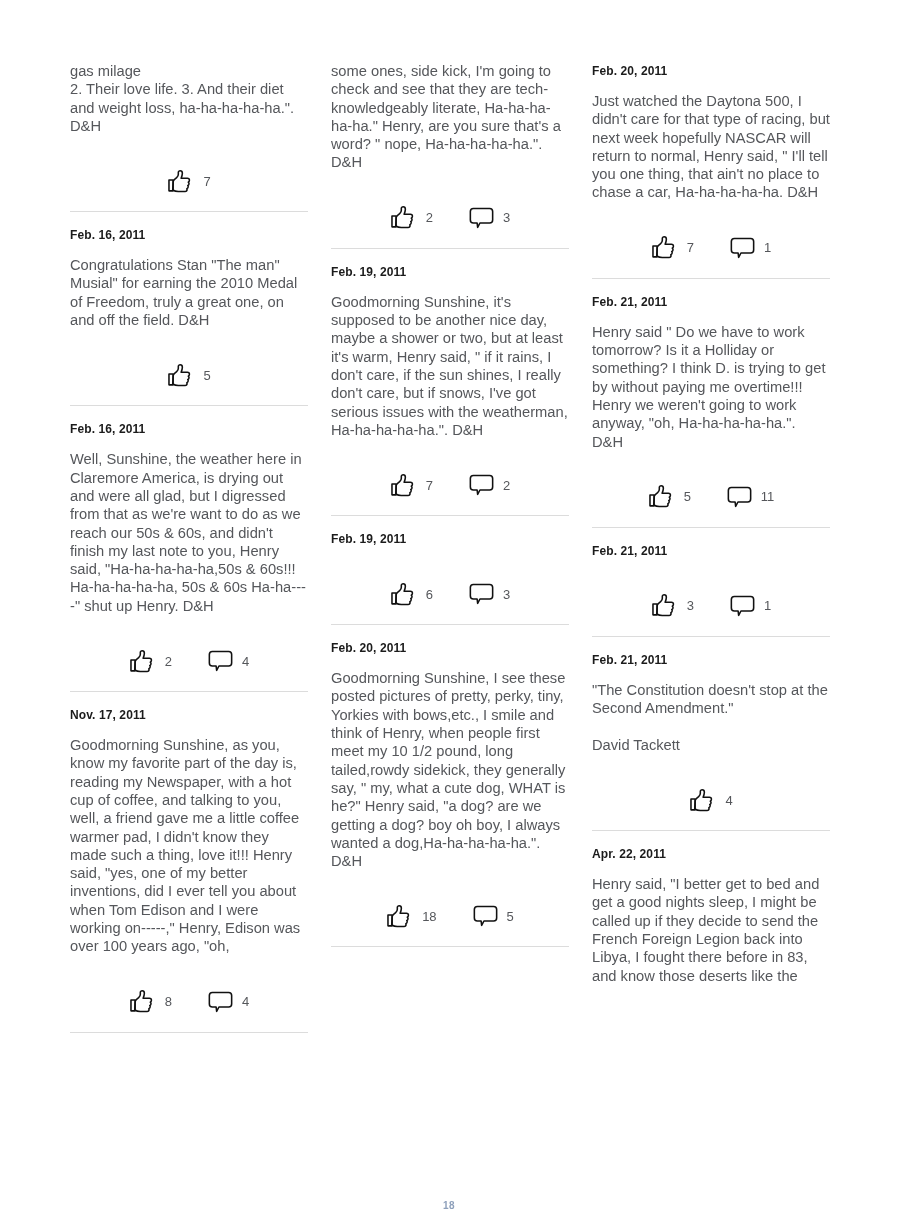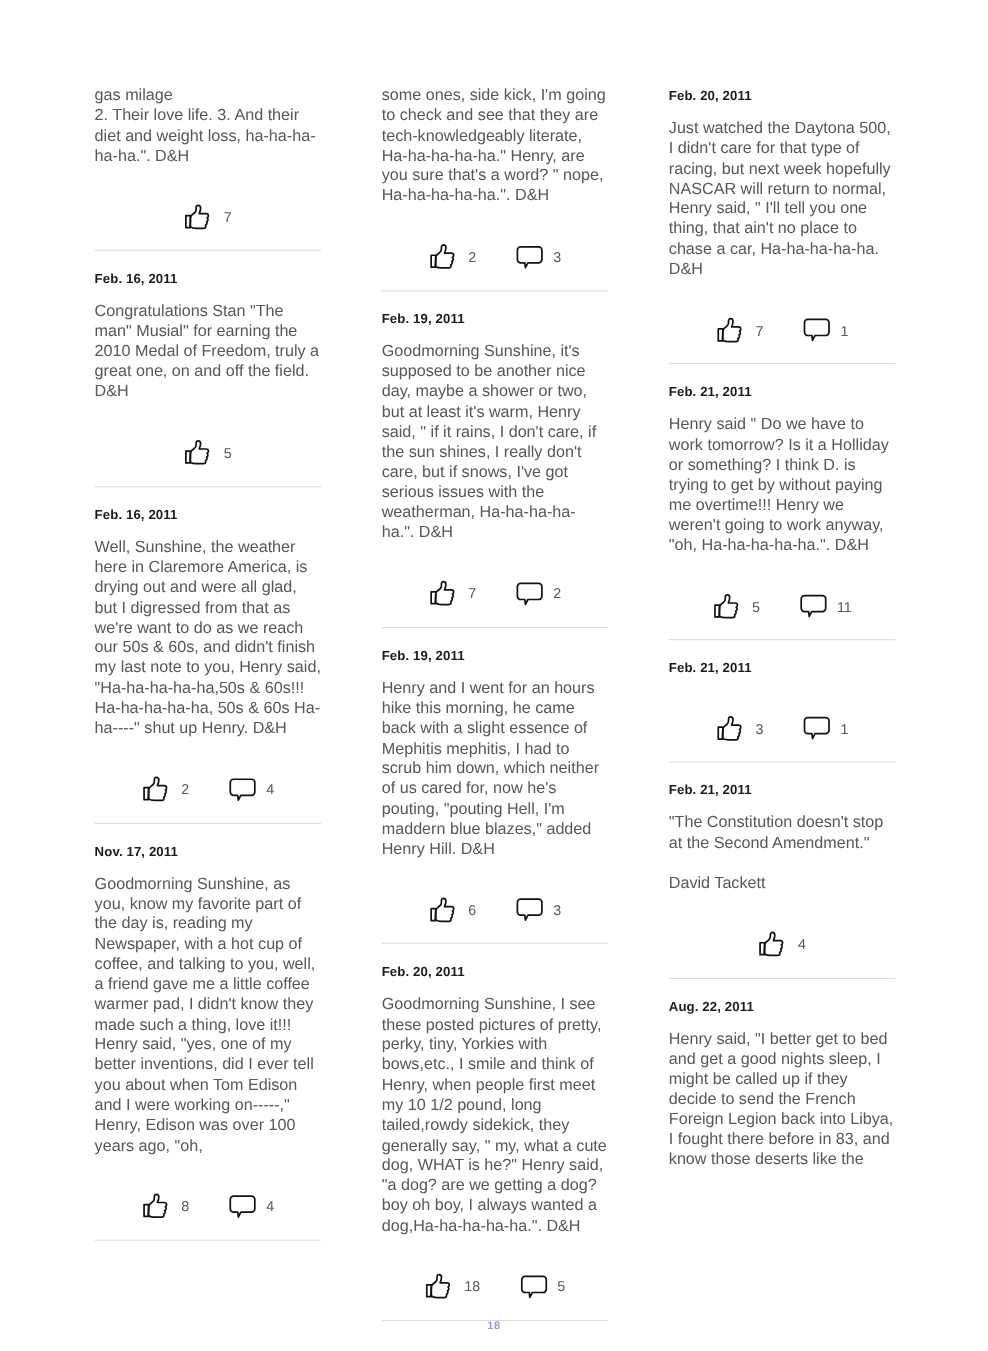--- a/index.html
+++ b/index.html
@@ -8,21 +8,21 @@
     position: relative; overflow: hidden;
     font-family: "Liberation Sans", "DejaVu Sans", sans-serif;
   }
   .page { position: absolute; inset: 0; background: #fff; }
   .columns {
     display: flex;
     padding: 62px 68px 0 70px;
     gap: 23px;
   }
   .col { width: 238px; flex: 0 0 238px; }
-  .post { margin: 16px; }
+  .post { margin: 0; }
   .post-date {
     font-size: 12px; font-weight: bold; color: #1b1b1b;
     line-height: 18px; margin: 0 0 12px 0; letter-spacing: .1px;
   }
   .post-text {
     font-size: 14.7px; color: #55575b;
     line-height: 18.3px; margin: 0;
   }
   .actions {
     display: flex; justify-content: center; align-items: center;
@@ -160,21 +160,20 @@
           <path d="M4.2 1.3 h15.6 c1.6 0 2.9 1.3 2.9 2.9 v8.2 c0 1.6-1.3 2.9-2.9 2.9 h-9.3 l-2.2 4.2 -.5-4.2 h-3.6 c-1.6 0-2.9-1.3-2.9-2.9 V4.2 c0-1.6 1.3-2.9 2.9-2.9 z"></path>
         </svg>
         <span class="stat-num">2</span>
       </span>
     </div>
     <hr class="divider">
   </article>
 
   <article class="post">
     <h3 class="post-date">Feb. 19, 2011</h3>
-    <p class="post-text">Henry and I went for an hours hike this morning, he came back with a slight essence of Mephitis mephitis, I had to scrub him down, which neither of us cared for, now he's pouting, "pouting Hell, I'm maddern blue blazes," added Henry Hill. D&amp;H</p>
     <div class="actions">
       <span class="stat">
         <svg width="27" height="27" viewBox="0 0 26 26" fill="none" stroke="#111111" stroke-width="1.5" stroke-linejoin="round" stroke-linecap="round">
           <rect x="1.9" y="11.6" width="4" height="10.4"></rect>
           <path d="M5.9 13.7 c0-1.1 .5-2.1 1.4-2.8 l2-1.6 c1-.8 1.6-2 1.6-3.3 V4.4 c0-1 .8-1.8 1.8-1.8 1.2 0 2.1 1 2.1 2.4 0 1.7-.6 3.3-1.2 4.8 h6 c1.1 0 2 .9 2 2 0 .8-.4 1.4-1.1 1.8 .4.4 .7.9 .7 1.5 0 .8-.5 1.5-1.2 1.8 .3.3 .4.8 .4 1.2 0 .8-.6 1.5-1.3 1.8 .1.3 .2.6 .2.9 0 1.1-.9 1.9-1.9 1.9 h-6.6 c-1.9 0-3.7-.5-5.3-1.5 z"></path>
         </svg>
         <span class="stat-num">6</span>
       </span>
       <span class="stat">
         <svg width="25" height="22" viewBox="0 0 24 21" fill="none" stroke="#111111" stroke-width="1.5" stroke-linejoin="round" stroke-linecap="round">
@@ -280,20 +279,20 @@
           <path d="M5.9 13.7 c0-1.1 .5-2.1 1.4-2.8 l2-1.6 c1-.8 1.6-2 1.6-3.3 V4.4 c0-1 .8-1.8 1.8-1.8 1.2 0 2.1 1 2.1 2.4 0 1.7-.6 3.3-1.2 4.8 h6 c1.1 0 2 .9 2 2 0 .8-.4 1.4-1.1 1.8 .4.4 .7.9 .7 1.5 0 .8-.5 1.5-1.2 1.8 .3.3 .4.8 .4 1.2 0 .8-.6 1.5-1.3 1.8 .1.3 .2.6 .2.9 0 1.1-.9 1.9-1.9 1.9 h-6.6 c-1.9 0-3.7-.5-5.3-1.5 z"></path>
         </svg>
         <span class="stat-num">4</span>
       </span>
 
     </div>
     <hr class="divider">
   </article>
 
   <article class="post">
-    <h3 class="post-date">Aug. 22, 2011</h3>
+    <h3 class="post-date">Apr. 22, 2011</h3>
     <p class="post-text">Henry said, "I better get to bed and get a good nights sleep, I might be called up if they decide to send the French Foreign Legion back into Libya, I fought there before in 83, and know those deserts like the</p>
 
   </article>
 </div>
   </div>
   <div class="footer">18</div>
 </div>
 
 </body></html>

